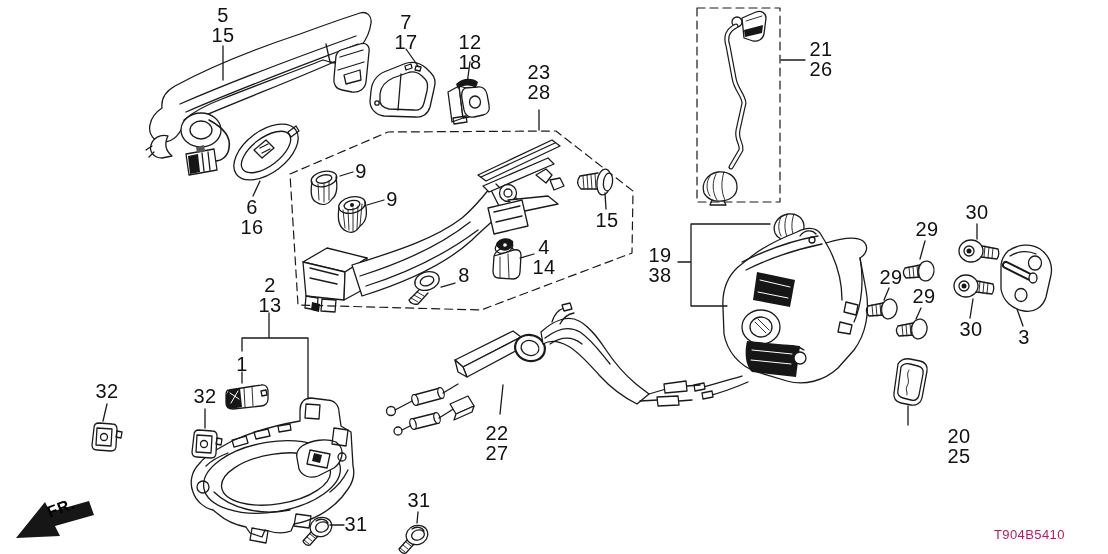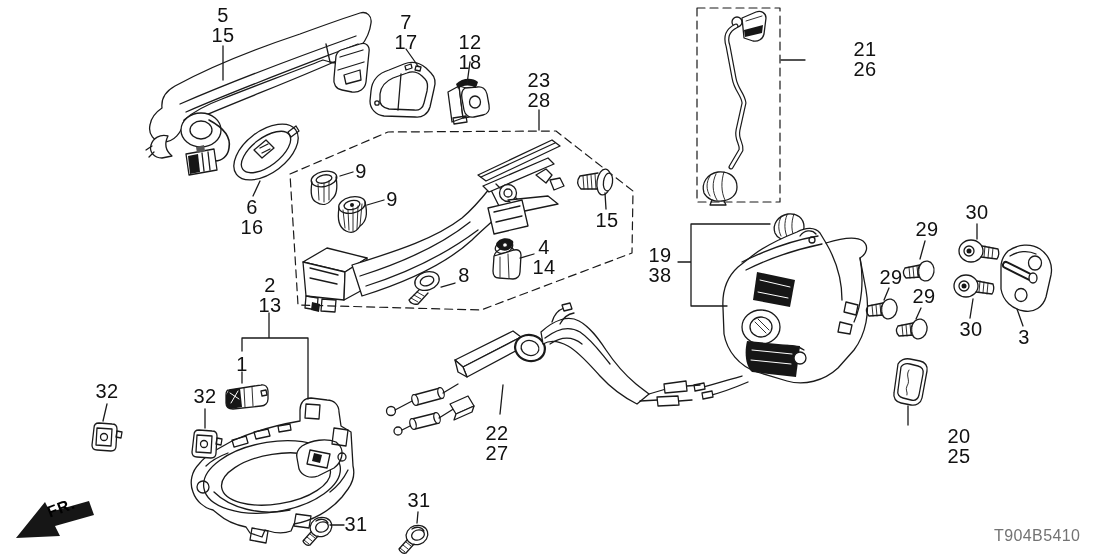--- a/index.html
+++ b/index.html
@@ -13,21 +13,21 @@
   svg .thin{stroke-width:0.9;}
   svg .wl{stroke:#ffffff;stroke-width:1;}
   svg .dash{stroke-dasharray:8 5;stroke-width:1.2;}
   svg .lead{stroke:#222;stroke-width:1.2;}
   svg .rodo{stroke-width:5;}
   svg .rodi{stroke:#ffffff;stroke-width:2.6;}
   svg .baro{stroke-width:8;}
   svg .bari{stroke:#ffffff;stroke-width:4;}
   .callout{position:absolute;transform:translateX(-50%);text-align:center;
            font-size:20px;line-height:20px;color:#111;white-space:pre-line;letter-spacing:.5px;}
-  .diagram-code{position:absolute;left:994px;top:527px;font-size:16px;color:#737373;letter-spacing:.4px;}
+  .diagram-code{position:absolute;left:994px;top:527px;font-size:13px;color:#be185d;letter-spacing:.4px;}
   .fr-label{position:absolute;left:47px;top:499px;font-size:16px;font-weight:bold;color:#000;
             transform:rotate(-21deg);letter-spacing:1px;}
 </style>
 </head>
 <body>
 
 <div class="stage">
 
 <svg width="1108" height="554" viewBox="0 0 1108 554">
 
@@ -337,40 +337,40 @@
 </svg>
 
 <div class="callout" style="left:223px;top:5px">5
 15</div>
 <div class="callout" style="left:252px;top:197px">6
 16</div>
 <div class="callout" style="left:406px;top:12px">7
 17</div>
 <div class="callout" style="left:470px;top:32px">12
 18</div>
-<div class="callout" style="left:539px;top:70px">23
+<div class="callout" style="left:539px;top:62px">23
 28</div>
 <div class="callout" style="left:361px;top:161px">9</div>
 <div class="callout" style="left:392px;top:189px">9</div>
 <div class="callout" style="left:607px;top:210px">15</div>
 <div class="callout" style="left:544px;top:237px">4
 14</div>
 <div class="callout" style="left:464px;top:265px">8</div>
 <div class="callout" style="left:270px;top:275px">2
 13</div>
 <div class="callout" style="left:242px;top:354px">1</div>
 <div class="callout" style="left:107px;top:381px">32</div>
 <div class="callout" style="left:205px;top:386px">32</div>
 <div class="callout" style="left:356px;top:514px">31</div>
 <div class="callout" style="left:419px;top:490px">31</div>
 <div class="callout" style="left:497px;top:423px">22
 27</div>
 <div class="callout" style="left:660px;top:245px">19
 38</div>
-<div class="callout" style="left:865px;top:39px">21
+<div class="callout" style="left:821px;top:39px">21
 26</div>
 <div class="callout" style="left:927px;top:219px">29</div>
 <div class="callout" style="left:891px;top:267px">29</div>
 <div class="callout" style="left:924px;top:286px">29</div>
 <div class="callout" style="left:977px;top:202px">30</div>
 <div class="callout" style="left:971px;top:319px">30</div>
 <div class="callout" style="left:1024px;top:327px">3</div>
 <div class="callout" style="left:959px;top:426px">20
 25</div>
 

